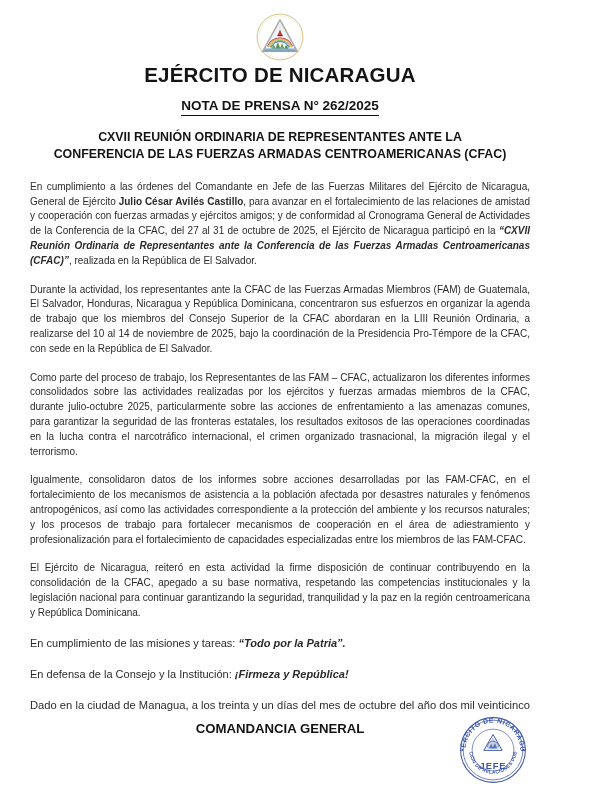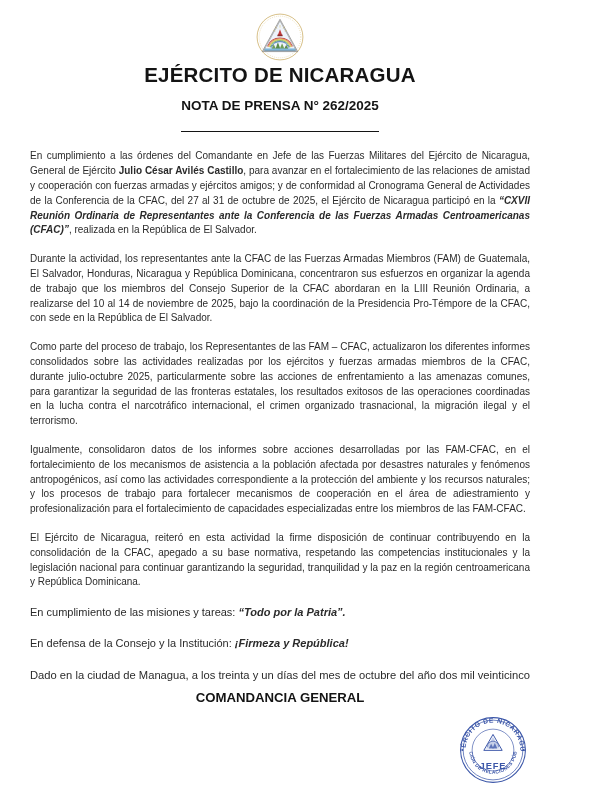--- a/index.html
+++ b/index.html
@@ -53,21 +53,21 @@
     text-align: center;
     margin-top: 9px;
     line-height: 1.1;
   }
   .doc-number {
     display: inline-block;
     font-size: 13.5px;
     font-weight: bold;
     color: #141414;
     border-bottom: 1.6px solid #141414;
-    padding-bottom: 18px;
+    padding-bottom: 2px;
   }
   .subject {
     text-align: center;
     font-size: 12.4px;
     font-weight: bold;
     color: #141414;
     line-height: 1.35;
     margin-top: 13px;
     padding: 0 4px;
   }
@@ -164,20 +164,24 @@
       <rect x="45" y="43.5" width="10" height="3" fill="#8d2c2c"></rect>
     </svg>
   </div>
 
   <div class="org-title">EJÉRCITO DE NICARAGUA</div>
 
   <div class="doc-number-line">
     <span class="doc-number">NOTA DE PRENSA N° 262/2025</span>
   </div>
 
+  <div class="subject">
+    <span>CXVII REUNIÓN ORDINARIA DE REPRESENTANTES ANTE LA</span><br>
+    <span>CONFERENCIA DE LAS FUERZAS ARMADAS CENTROAMERICANAS (CFAC)</span>
+  </div>
 
   <div class="body-block">
 
     <p class="para"><span>En cumplimiento a las órdenes del Comandante en Jefe de las Fuerzas Militares del Ejército de Nicaragua, General de Ejército </span><span class="b">Julio César Avilés Castillo</span><span>, para avanzar en el fortalecimiento de las relaciones de amistad y cooperación con fuerzas armadas y ejércitos amigos; y de conformidad al Cronograma General de Actividades de la Conferencia de la CFAC, del 27 al 31 de octubre de 2025, el Ejército de Nicaragua participó en la </span><span class="bi">“CXVII Reunión Ordinaria de Representantes ante la Conferencia de las Fuerzas Armadas Centroamericanas (CFAC)”</span><span>, realizada en la República de El Salvador.</span></p>
 
     <p class="para">Durante la actividad, los representantes ante la CFAC de las Fuerzas Armadas Miembros (FAM) de Guatemala, El Salvador, Honduras, Nicaragua y República Dominicana, concentraron sus esfuerzos en organizar la agenda de trabajo que los miembros del Consejo Superior de la CFAC abordaran en la LIII Reunión Ordinaria, a realizarse del 10 al 14 de noviembre de 2025, bajo la coordinación de la Presidencia Pro-Témpore de la CFAC, con sede en la República de El Salvador.</p>
 
     <p class="para">Como parte del proceso de trabajo, los Representantes de las FAM – CFAC, actualizaron los diferentes informes consolidados sobre las actividades realizadas por los ejércitos y fuerzas armadas miembros de la CFAC, durante julio-octubre 2025, particularmente sobre las acciones de enfrentamiento a las amenazas comunes, para garantizar la seguridad de las fronteras estatales, los resultados exitosos de las operaciones coordinadas en la lucha contra el narcotráfico internacional, el crimen organizado trasnacional, la migración ilegal y el terrorismo.</p>
 
     <p class="para">Igualmente, consolidaron datos de los informes sobre acciones desarrolladas por las FAM-CFAC, en el fortalecimiento de los mecanismos de asistencia a la población afectada por desastres naturales y fenómenos antropogénicos, así como las actividades correspondiente a la protección del ambiente y los recursos naturales; y los procesos de trabajo para fortalecer mecanismos de cooperación en el área de adiestramiento y profesionalización para el fortalecimiento de capacidades especializadas entre los miembros de las FAM-CFAC.</p>

